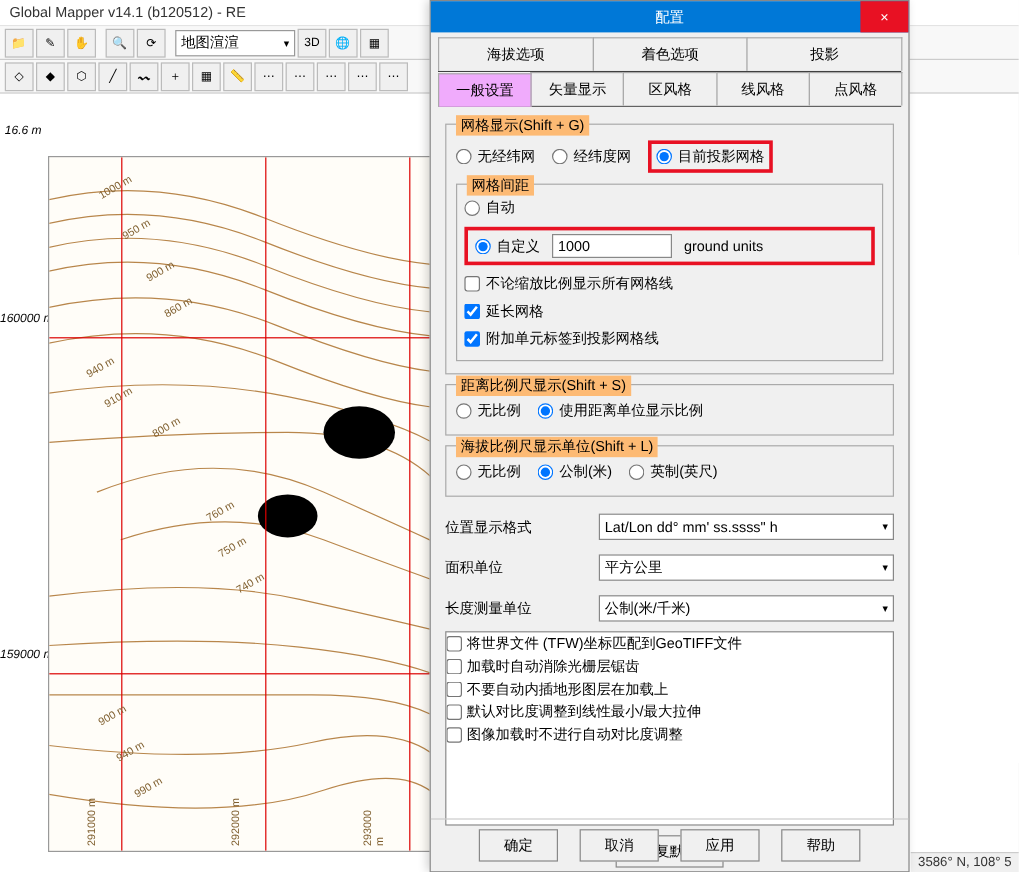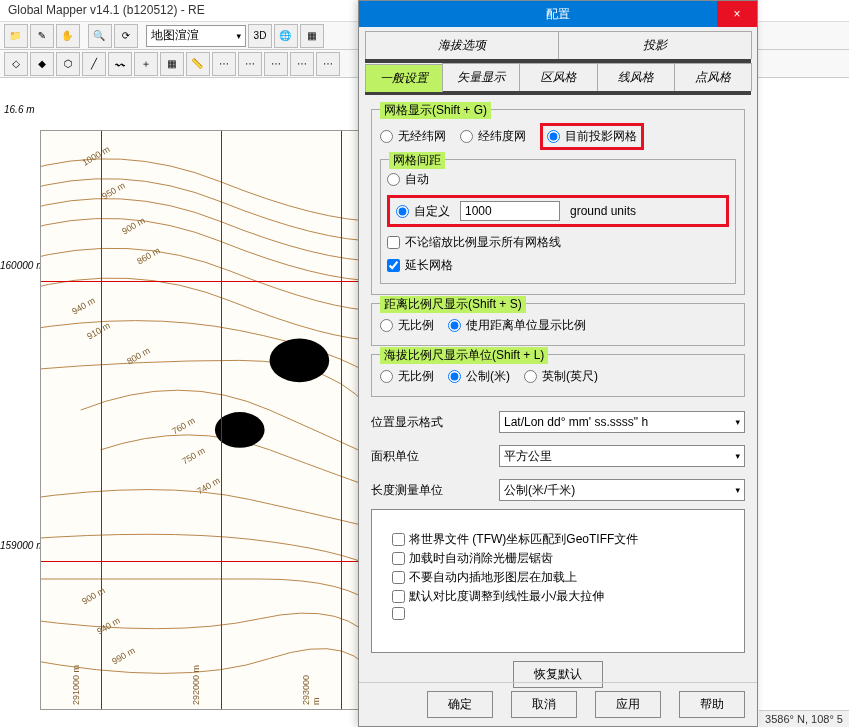--- a/index.html
+++ b/index.html
@@ -17,46 +17,46 @@
 .ruler-label { position: absolute; font-size: 10px; color: #000; font-style: italic; }
 .map-canvas { position: absolute; left: 40px; top: 30px; width: 320px; height: 580px; background: #fffdf8; border: 1px solid #999; overflow: hidden; }
 .grid-line-v { position: absolute; width: 1px; background: #d00; top: 0; bottom: 0; }
 .grid-line-h { position: absolute; height: 1px; background: #d00; left: 0; right: 0; }
 .contour-label { position: absolute; font-size: 9px; color: #806030; transform: rotate(-30deg); }
 
 .dialog { position: absolute; left: 358px; top: 0; width: 400px; height: 727px; background: #f0f0f0; border: 1px solid #888; box-shadow: -2px 0 8px rgba(0,0,0,0.2); }
 .dlg-title { height: 26px; background: #0078d7; color: #fff; text-align: center; line-height: 26px; font-size: 12px; position: relative; }
 .dlg-close { position: absolute; right: 0; top: 0; width: 40px; height: 26px; background: #e81123; color: #fff; text-align: center; line-height: 26px; }
 
-.tabs-row { display: flex; border-bottom: 4px solid #404040; margin: 4px 6px 0; font-style: italic; }
+.tabs-row { display: flex; border-bottom: 1px solid #404040; margin: 4px 6px 0; }
 .tab { flex: 1; text-align: center; padding: 5px 2px; border: 1px solid #aaa; border-bottom: none; background: #f0f0f0; margin-right: -1px; cursor: pointer; }
-.tab.active { background: #bef264; position: relative; top: 1px; }
+.tab.active { background: #f0abfc; position: relative; top: 1px; }
 
 .dlg-body { padding: 6px 12px; }
 .group { border: 1px solid #aaa; margin: 8px 0; padding: 10px 8px 8px; position: relative; }
-.group-title { position: absolute; top: -8px; left: 8px; background: #bef264; padding: 0 4px; }
+.group-title { position: absolute; top: -8px; left: 8px; background: #fdba74; padding: 0 4px; }
 .row { display: flex; align-items: center; gap: 14px; padding: 3px 0; }
 .radio, .check { display: inline-flex; align-items: center; gap: 5px; }
 .radio input, .check input { margin: 0; }
 .subgroup { border: 1px solid #aaa; margin: 6px 0 2px; padding: 8px 6px 6px; position: relative; }
 
 .hl-red { border: 3px solid #e81123; padding: 2px 4px; display: inline-flex; align-items: flex-start; }
 .hl-red-row { border: 3px solid #e81123; padding: 3px 6px; display: flex; align-items: center; gap: 10px; margin: 4px 0; }
 
 .txt-input { border: 1px solid #888; background: #fff; padding: 2px 4px; height: 20px; }
 .formrow { display: flex; align-items: center; padding: 6px 0; gap: 8px; }
 .formrow label { width: 120px; }
 .select { flex: 1; border: 1px solid #888; background: #fff; height: 22px; padding: 0 4px; display: flex; align-items: center; position: relative; }
 .select::after { content: "▾"; position: absolute; right: 4px; font-size: 9px; }
 
-.listbox { border: 1px solid #888; background: #fff; height: 144px; overflow-y: auto; margin-top: 2px; padding: 20px; }
+.listbox { border: 1px solid #888; background: #fff; height: 162px; overflow-y: auto; margin-top: 2px; padding: 0; }
 .listbox .item { display: flex; align-items: center; gap: 4px; padding: 1px 0; }
 
 .btn { border: 1px solid #888; background: #f0f0f0; padding: 4px 20px; cursor: pointer; }
-.dlg-buttons { position: absolute; bottom: 8px; left: 0; right: 0; display: flex; justify-content: flex-end; gap: 18px; padding: 0 12px; border-top: 1px solid #ccc; padding-top: 8px; }
+.dlg-buttons { position: absolute; bottom: 8px; left: 0; right: 0; display: flex; justify-content: center; gap: 18px; padding: 0 12px; border-top: 1px solid #ccc; padding-top: 8px; }
 
 .restore-row { text-align: center; margin: 8px 0; }
 
 .statusbar { position: absolute; bottom: 0; right: 0; background: #f0f0f0; border-top: 1px solid #ccc; padding: 2px 6px; font-size: 11px; color: #333; margin-left: 44px; }
 
 svg.contours { width: 100%; height: 100%; }
 svg.contours path { fill: none; stroke: #b8864b; stroke-width: 1; }
 </style>
 </head>
 <body>
@@ -149,20 +149,21 @@
 </div>
 
 <div class="dialog">
   <div class="dlg-title">
     <span>配置</span>
     <span class="dlg-close">×</span>
   </div>
 
   <div class="tabs-row">
     <div class="tab">海拔选项</div>
+    <div class="tab">着色选项</div>
     <div class="tab">投影</div>
   </div>
   <div class="tabs-row" style="margin-top:0">
     <div class="tab active">一般设置</div>
     <div class="tab">矢量显示</div>
     <div class="tab">区风格</div>
     <div class="tab">线风格</div>
     <div class="tab">点风格</div>
   </div>
 
@@ -208,20 +209,26 @@
               <input type="checkbox" style="">
               <span>不论缩放比例显示所有网格线</span>
             </label>
           </div>
         <div class="row">
             <label class="check">
               <input type="checkbox" checked="" style="">
               <span>延长网格</span>
             </label>
           </div>
+        <div class="row">
+            <label class="check">
+              <input type="checkbox" checked="" style="">
+              <span>附加单元标签到投影网格线</span>
+            </label>
+          </div>
       </div>
     </div>
 
     <div class="group">
       <span class="group-title">距离比例尺显示(Shift + S)</span>
       <div class="row">
         <label class="radio">
             <input type="radio" name="ds" style="">
             <span>无比例</span>
           </label>
@@ -281,20 +288,21 @@
       <div class="item">
           <input type="checkbox" style="">
           <span>不要自动内插地形图层在加载上</span>
         </div>
       <div class="item">
           <input type="checkbox" style="">
           <span>默认对比度调整到线性最小/最大拉伸</span>
         </div>
       <div class="item">
           <input type="checkbox" style="">
+          <span>图像加载时不进行自动对比度调整</span>
         </div>
 
     </div>
 
     <div class="restore-row">
       <button class="btn">恢复默认</button>
     </div>
   </div>
 
   <div class="dlg-buttons">

